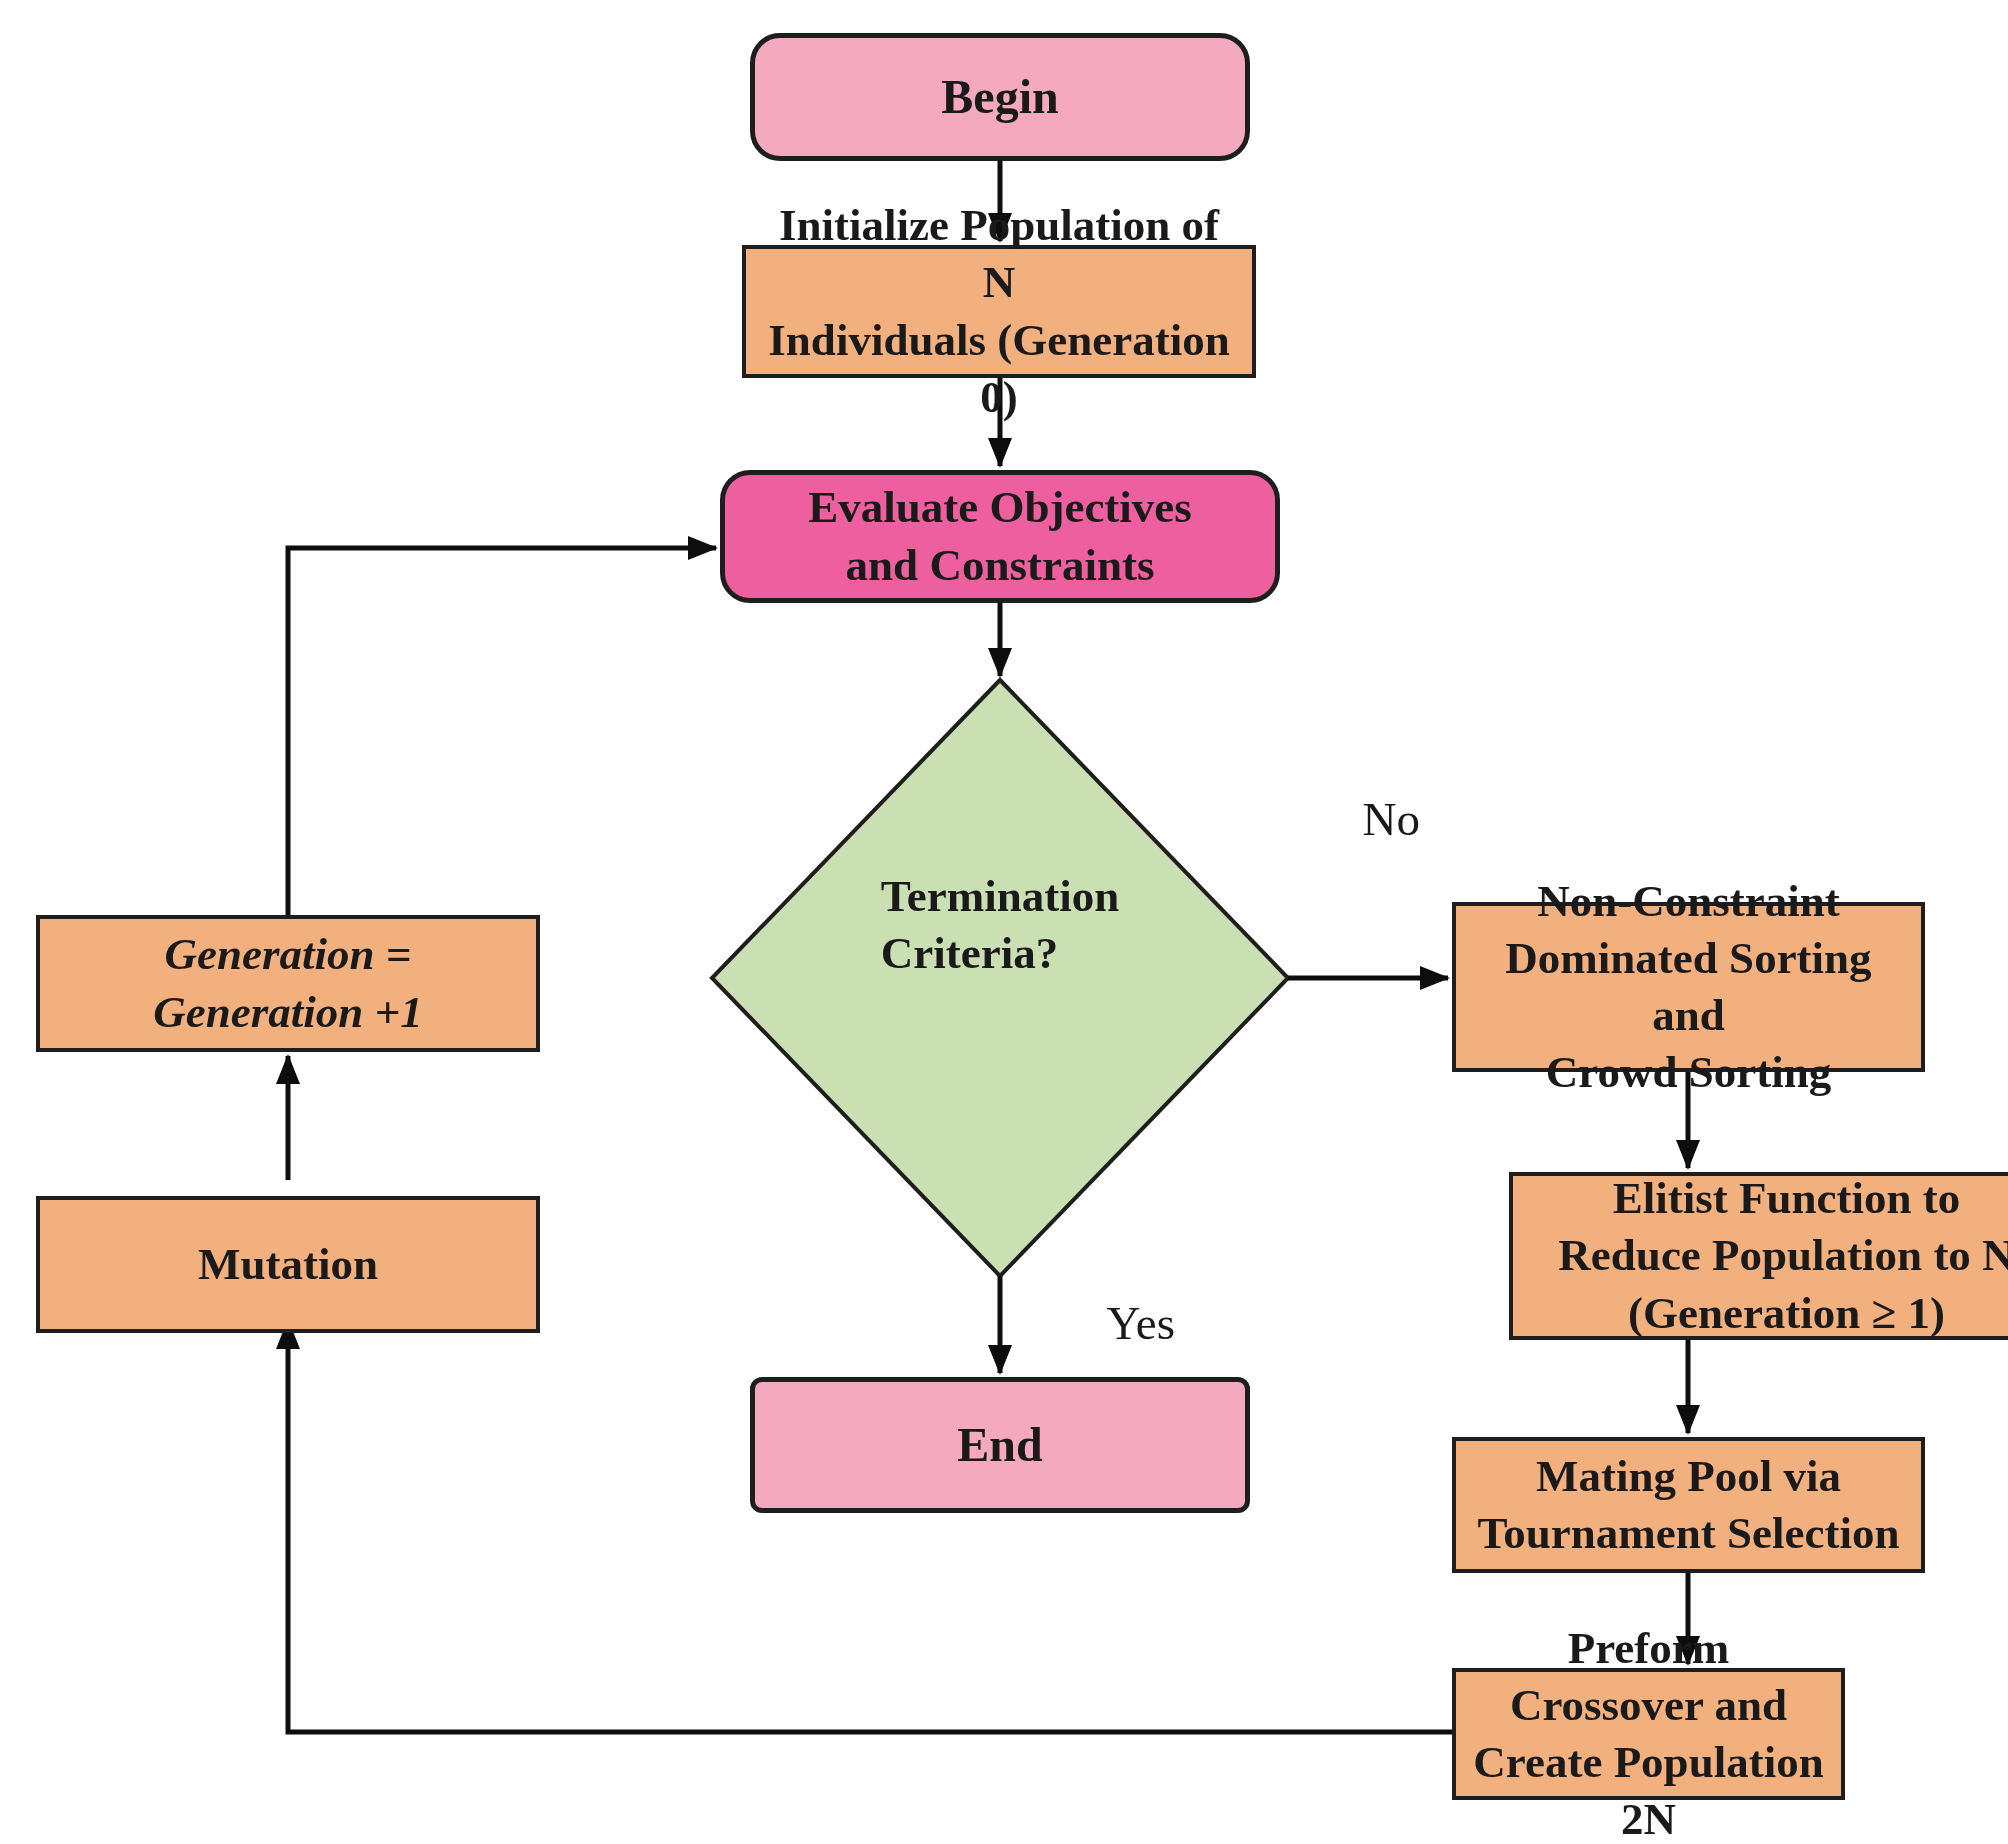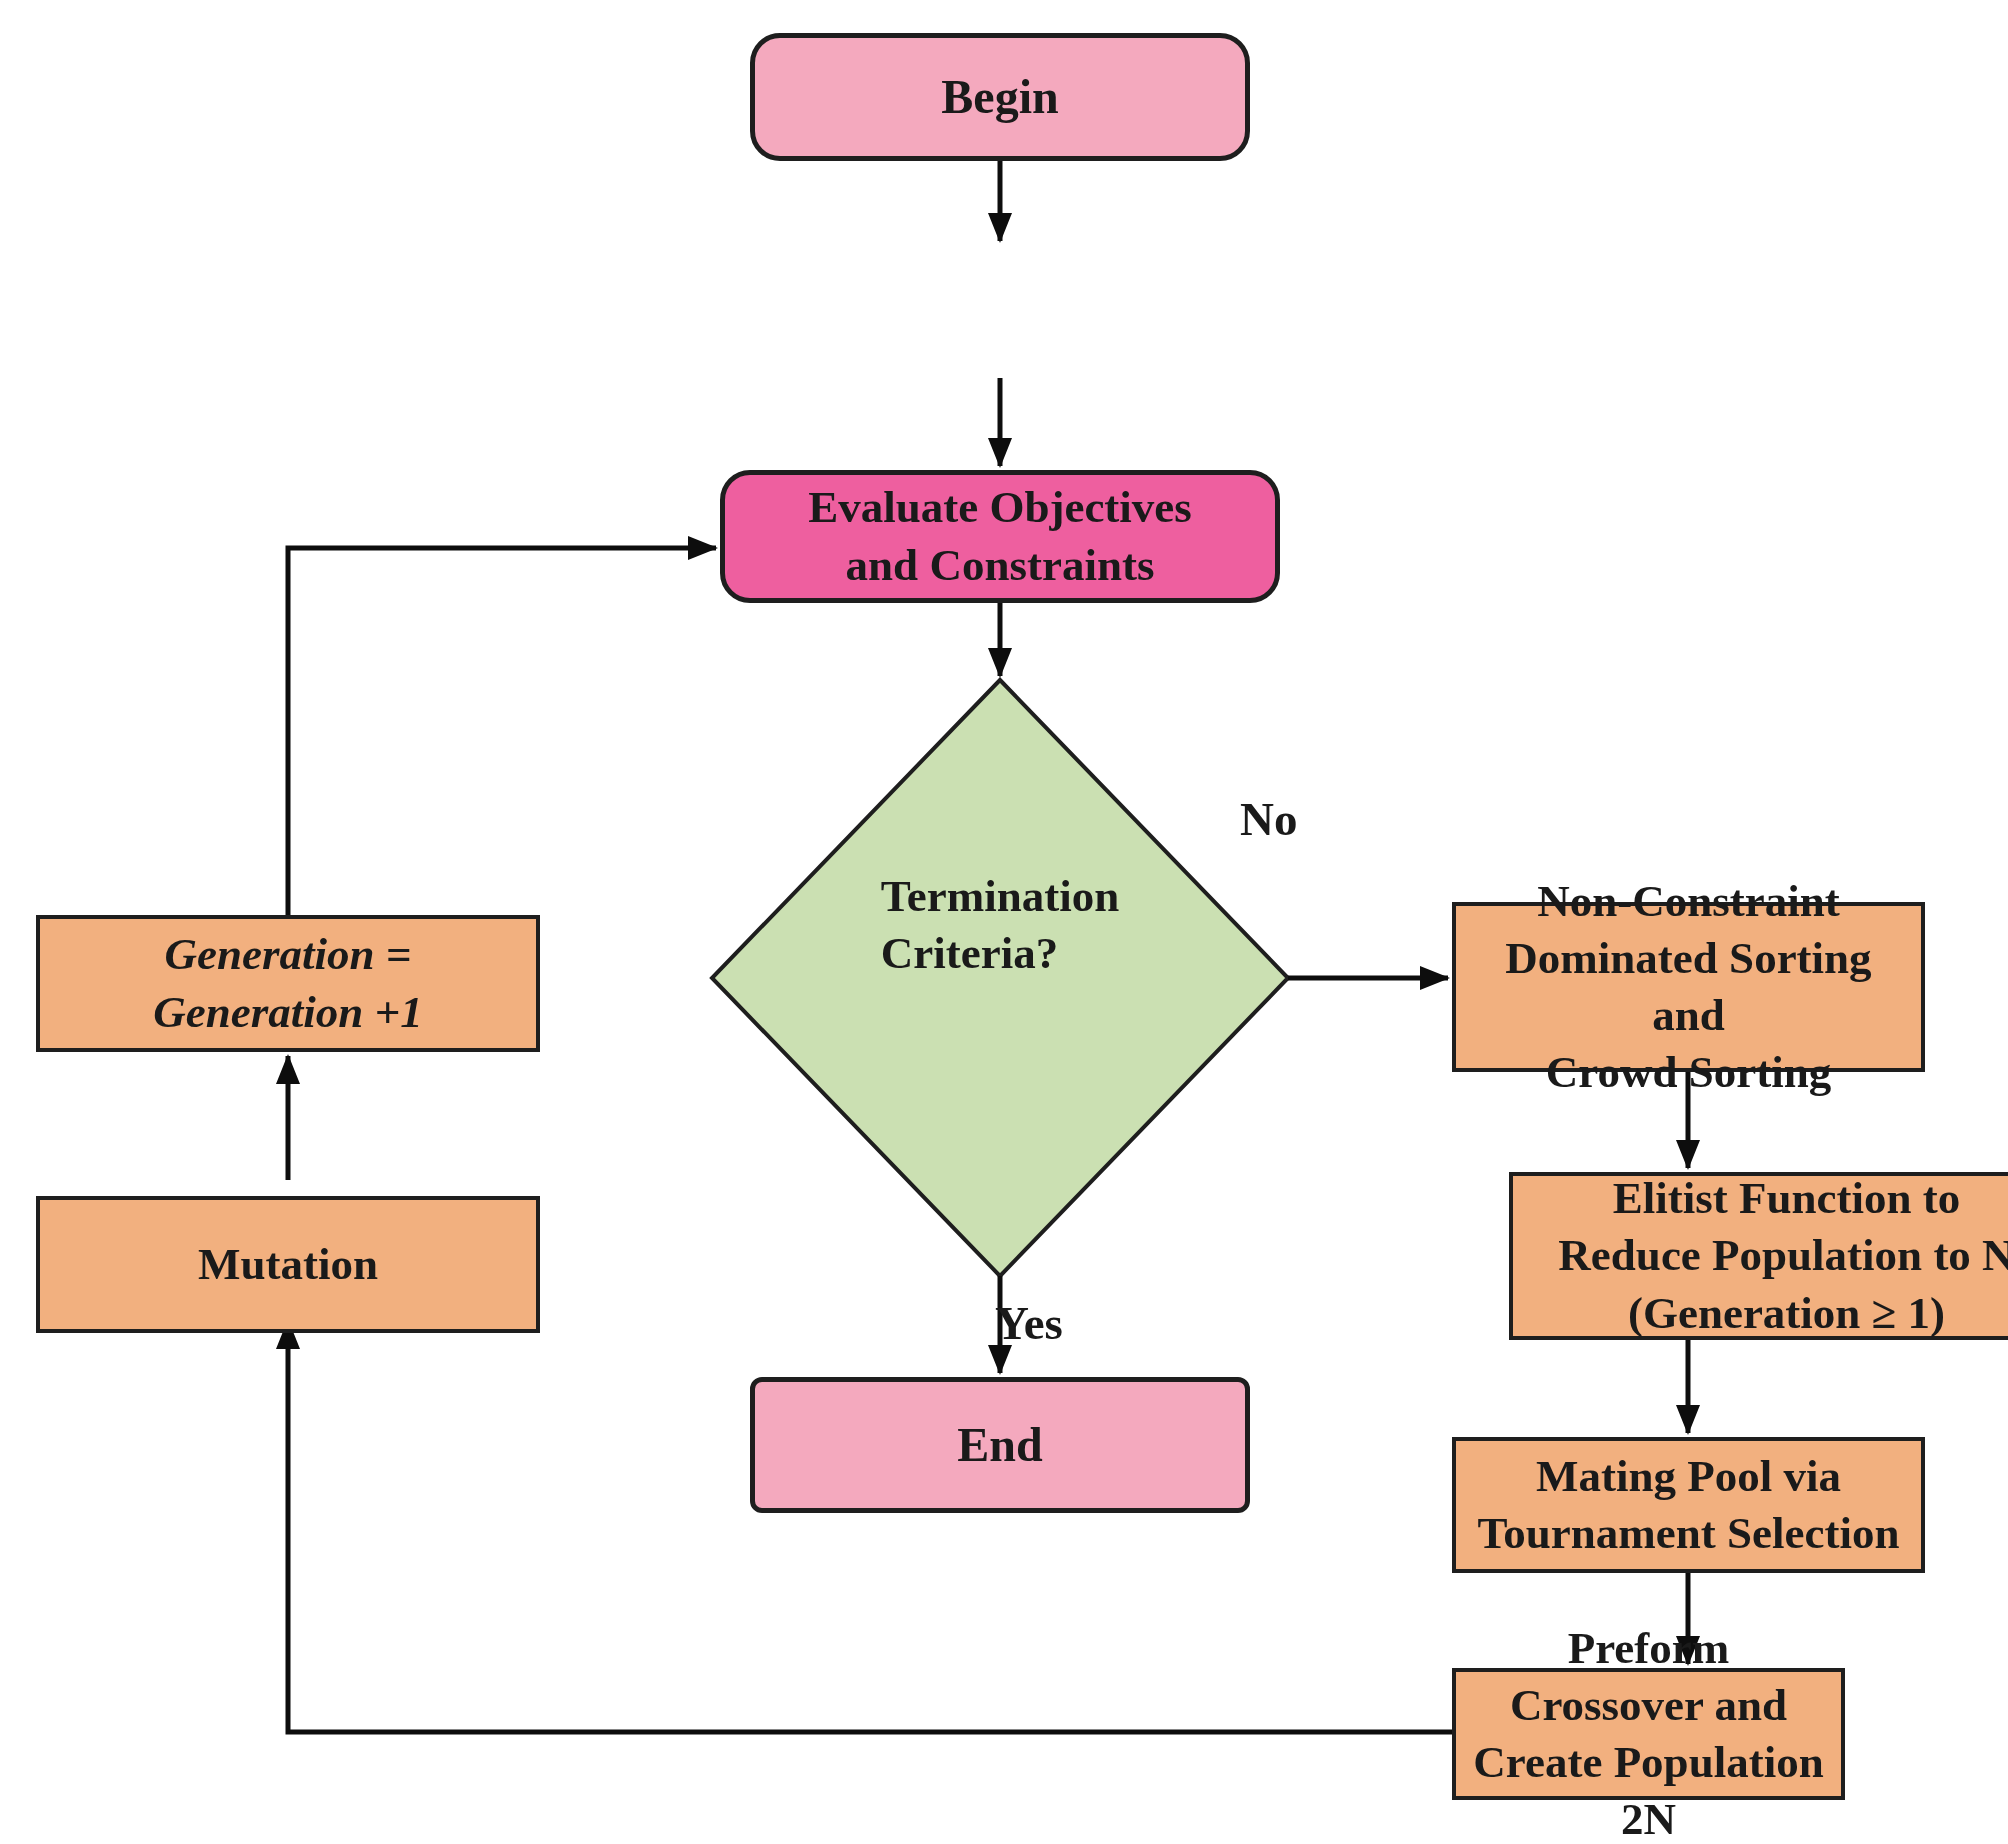--- a/index.html
+++ b/index.html
@@ -27,22 +27,22 @@
   .rounded{border-radius:30px;border-width:5px;}
   .terminator{background:var(--pink);}
   .evaluate{background:var(--magenta);}
   .process{background:var(--orange);}
   .diamond-label{
     position:absolute;display:flex;align-items:center;justify-content:center;
     text-align:left;font-weight:bold;font-size:45px;line-height:1.27;
     color:var(--text);white-space:pre-line;
   }
   .edge-label{
-    position:absolute;font-weight:bold;font-size:47px;color:var(--text);
-    text-align:left;
+    position:absolute;font-weight:normal;font-size:47px;color:var(--text);
+    text-align:right;
   }
 </style>
 </head>
 <body>
 
 <div class="stage">
 
   <svg class="edges" viewBox="0 0 2008 1844" xmlns="http://www.w3.org/2000/svg">
     <defs>
       <marker id="ah" markerUnits="userSpaceOnUse" markerWidth="30" markerHeight="24" refX="28" refY="12" orient="auto">
@@ -60,20 +60,22 @@
     <line x1="1688" y1="1340" x2="1688" y2="1433" style="stroke:var(--line);stroke-width:5" marker-end="url(#ah)"></line>
     <line x1="1688" y1="1573" x2="1688" y2="1664" style="stroke:var(--line);stroke-width:5" marker-end="url(#ah)"></line>
     <polyline points="1452,1732 288,1732 288,1321" fill="none" style="stroke:var(--line);stroke-width:5" marker-end="url(#ah)"></polyline>
     <line x1="288" y1="1180" x2="288" y2="1056" style="stroke:var(--line);stroke-width:5" marker-end="url(#ah)"></line>
     <polyline points="288,915 288,548 716,548" fill="none" style="stroke:var(--line);stroke-width:5" marker-end="url(#ah)"></polyline>
     <line x1="1000" y1="1276" x2="1000" y2="1373" style="stroke:var(--line);stroke-width:5" marker-end="url(#ah)"></line>
   </svg>
 
   <div class="node terminator rounded" style="left:750px;top:33px;width:500px;height:128px;font-size:48px;">Begin</div>
 
+  <div class="node process" style="left:742px;top:245px;width:514px;height:133px;">Initialize Population of N
+Individuals (Generation 0)</div>
 
   <div class="node evaluate rounded" style="left:720px;top:470px;width:560px;height:133px;">Evaluate Objectives
 and Constraints</div>
 
   <div class="diamond-label" style="left:800px;top:830px;width:400px;height:190px;">Termination
 Criteria?</div>
 
   <div class="node process" style="left:1452px;top:902px;width:473px;height:170px;">Non-Constraint
 Dominated Sorting and
 Crowd Sorting</div>

